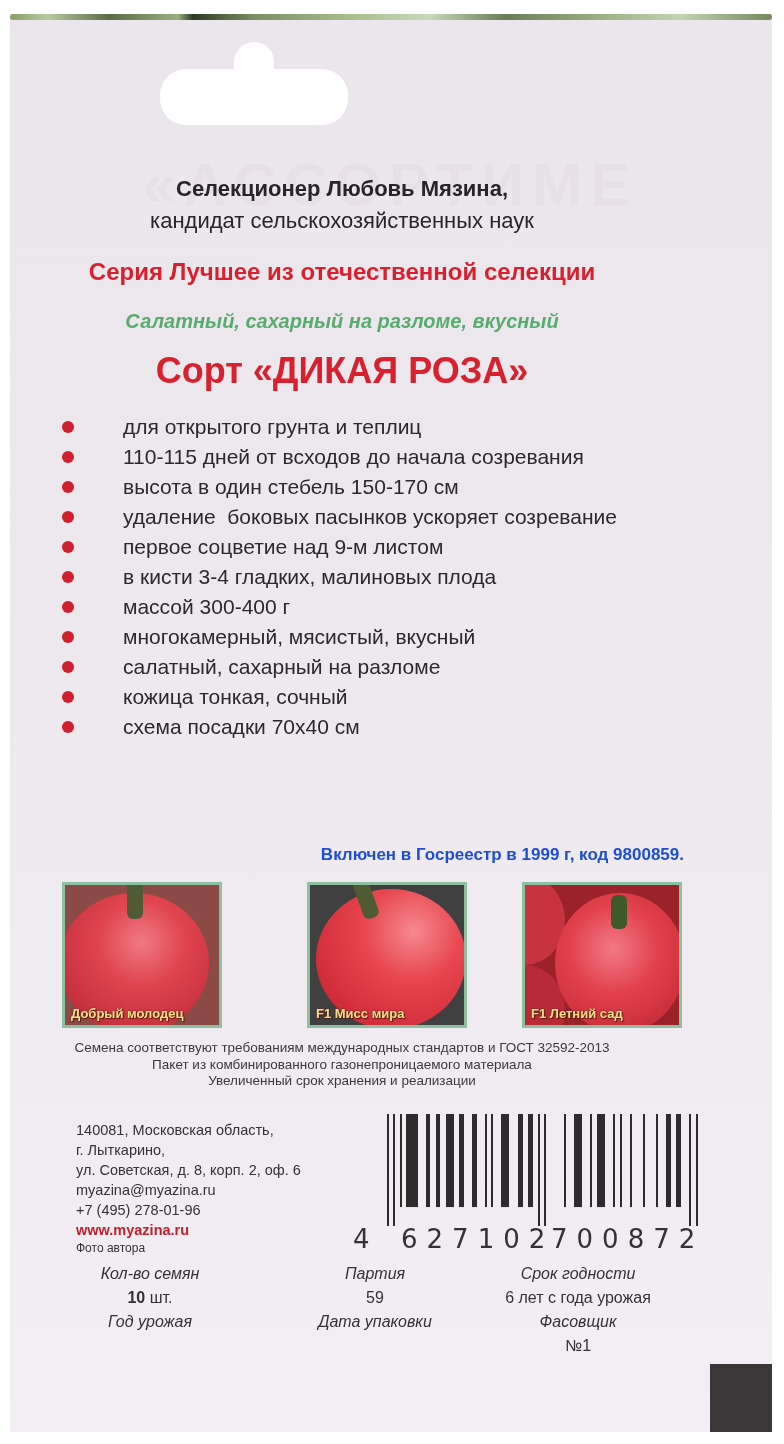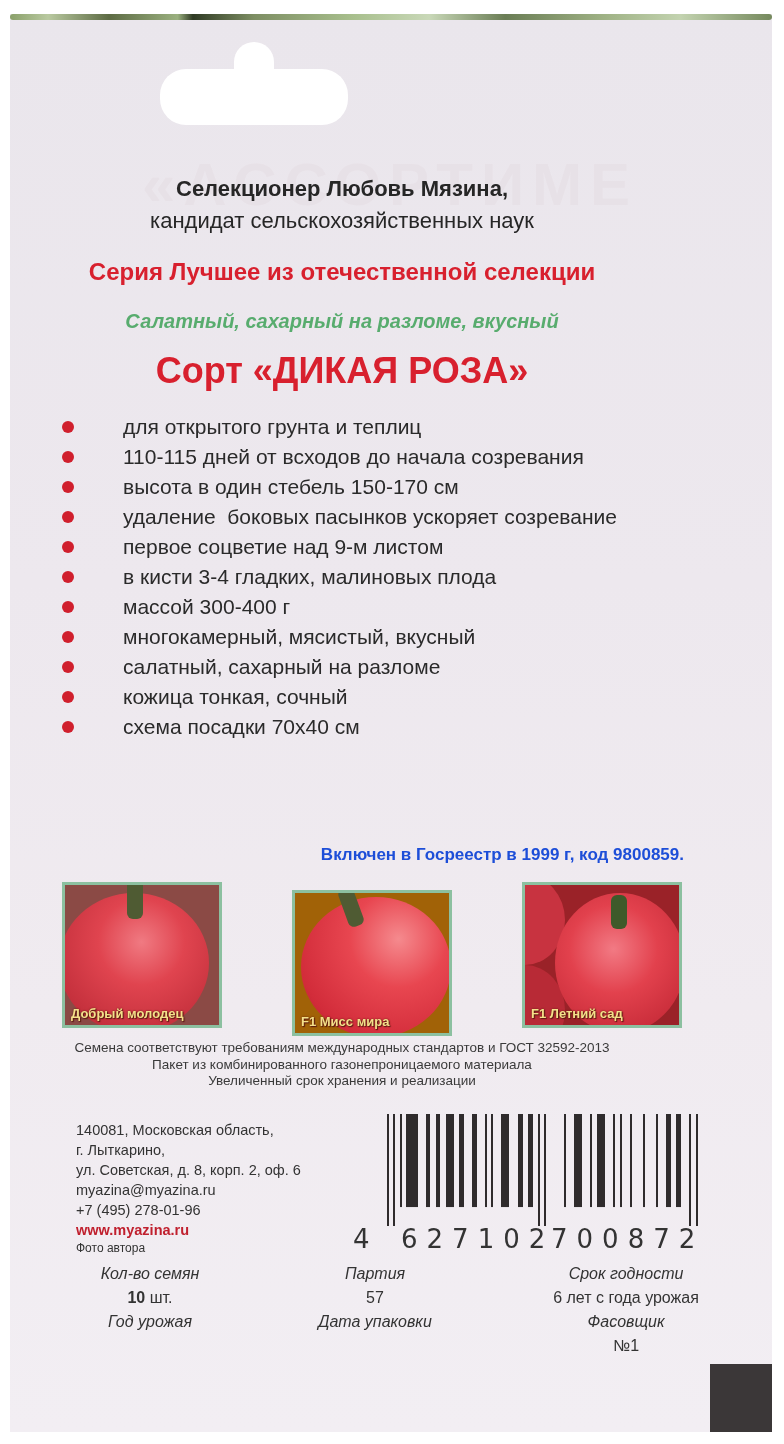--- a/index.html
+++ b/index.html
@@ -25,21 +25,21 @@
     .features li { display:flex; align-items:center; height:30px; font-size:21px; color:#2a2a2a;gap:41px; }
     .bullet { width:12px; height:12px; border-radius:50%; background:#d01f2d; margin-right:8px; flex:none; }
     .registry { top:845px; font-size:17px; font-weight:bold; color:#1d4ed8;text-align:right; }
     .photos { position:absolute; left:62px; top:882px; width:660px; height:142px; }
     .photo { position:absolute; top:0; width:154px; height:140px; border:3px solid #8cc0a0; overflow:hidden; }
     .photo .tomato { position:absolute; border-radius:50%; }
     .photo .stem { position:absolute; width:16px; height:40px; background:#4f5b33; border-radius:6px; }
     .photo .caption { position:absolute; left:6px; bottom:4px; font-size:13px; font-weight:bold; color:#f4e08a;
                       text-shadow:0 0 2px #5a1a10, 1px 1px 1px #5a1a10; }
     .p1 { left:0; background:#8b4a45; }
-    .p2 { left:230px; background:#a16207;margin-top:8px; }
+    .p2 { left:245px; background:#404040; }
     .p3 { left:460px; background:#9a2228; }
     .standards { top:1040px; font-size:13.5px; color:#3a3a3a; line-height:16.5px; }
     .address { position:absolute; left:76px; top:1120px; font-size:14.5px; color:#333; line-height:20px; }
     .address .web { color:#c0202e; font-weight:bold; }
     .address .photo-credit { font-size:12px; line-height:16px; }
     .barcode { position:absolute; left:383px; top:1114px; width:320px; height:140px; }
     .barcode-bars { position:absolute; left:0; top:0; height:112px; width:100%; }
     .barcode-num { position:absolute; top:110px; font-size:26px; color:#333; letter-spacing:9px; font-family:"DejaVu Sans", sans-serif; }
     .meta { position:absolute; top:1265px; width:784px; height:110px; }
     .meta .col { position:absolute; text-align:center; width:220px; }
@@ -190,24 +190,24 @@
 </div>
 
 <div class="meta">
   <div class="col" style="left:40px;">
     <div class="label">Кол-во семян</div>
     <div class="value"><b>10</b><span> шт.</span></div>
     <div class="label">Год урожая</div>
   </div>
   <div class="col" style="left:265px;">
     <div class="label">Партия</div>
-    <div class="value">57</div>
+    <div class="value">59</div>
     <div class="label">Дата упаковки</div>
   </div>
-  <div class="col" style="left:516px;">
+  <div class="col" style="left:468px;">
     <div class="label">Срок годности</div>
     <div class="value">6 лет с года урожая</div>
     <div class="label">Фасовщик</div>
     <div class="value">№1</div>
   </div>
 </div>
 
 <div class="dark-square"></div>
 
 </body></html>

